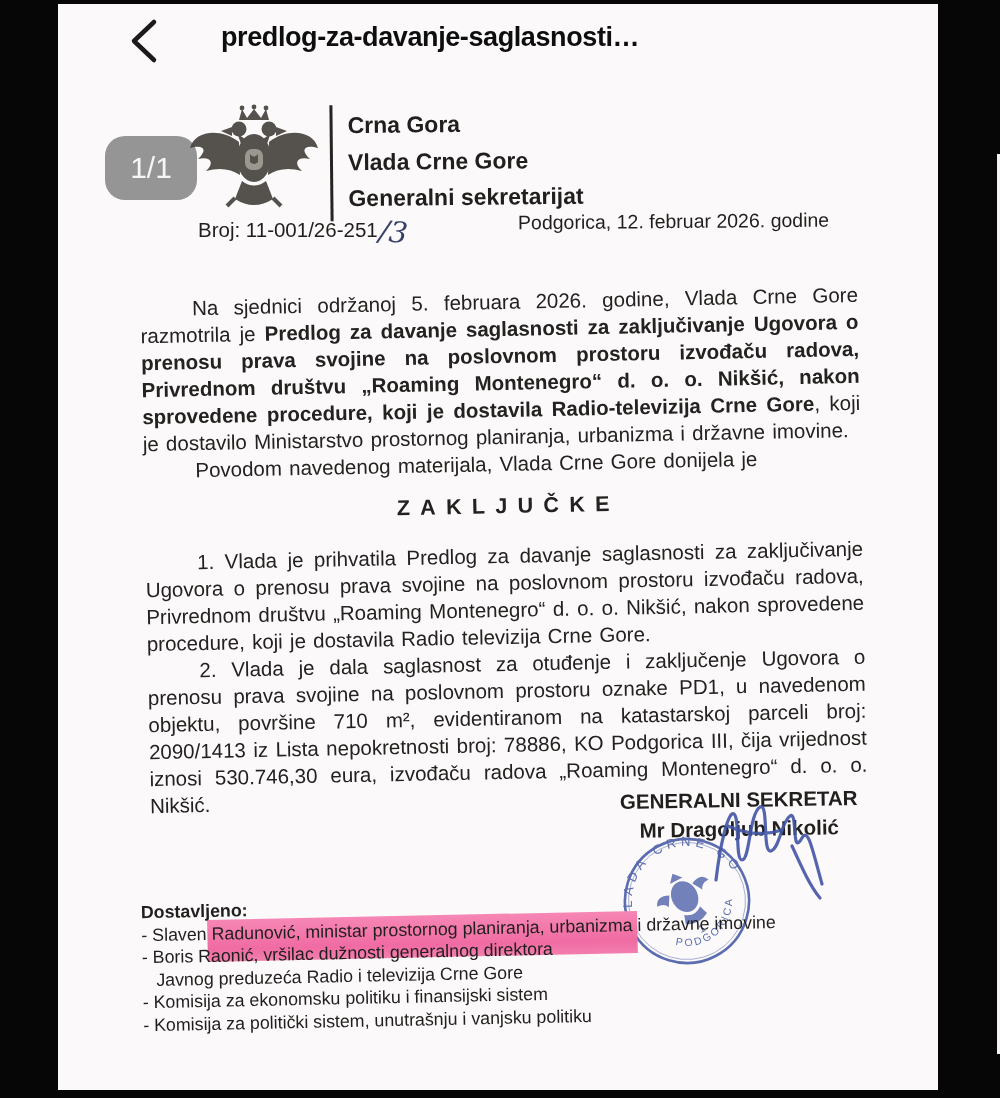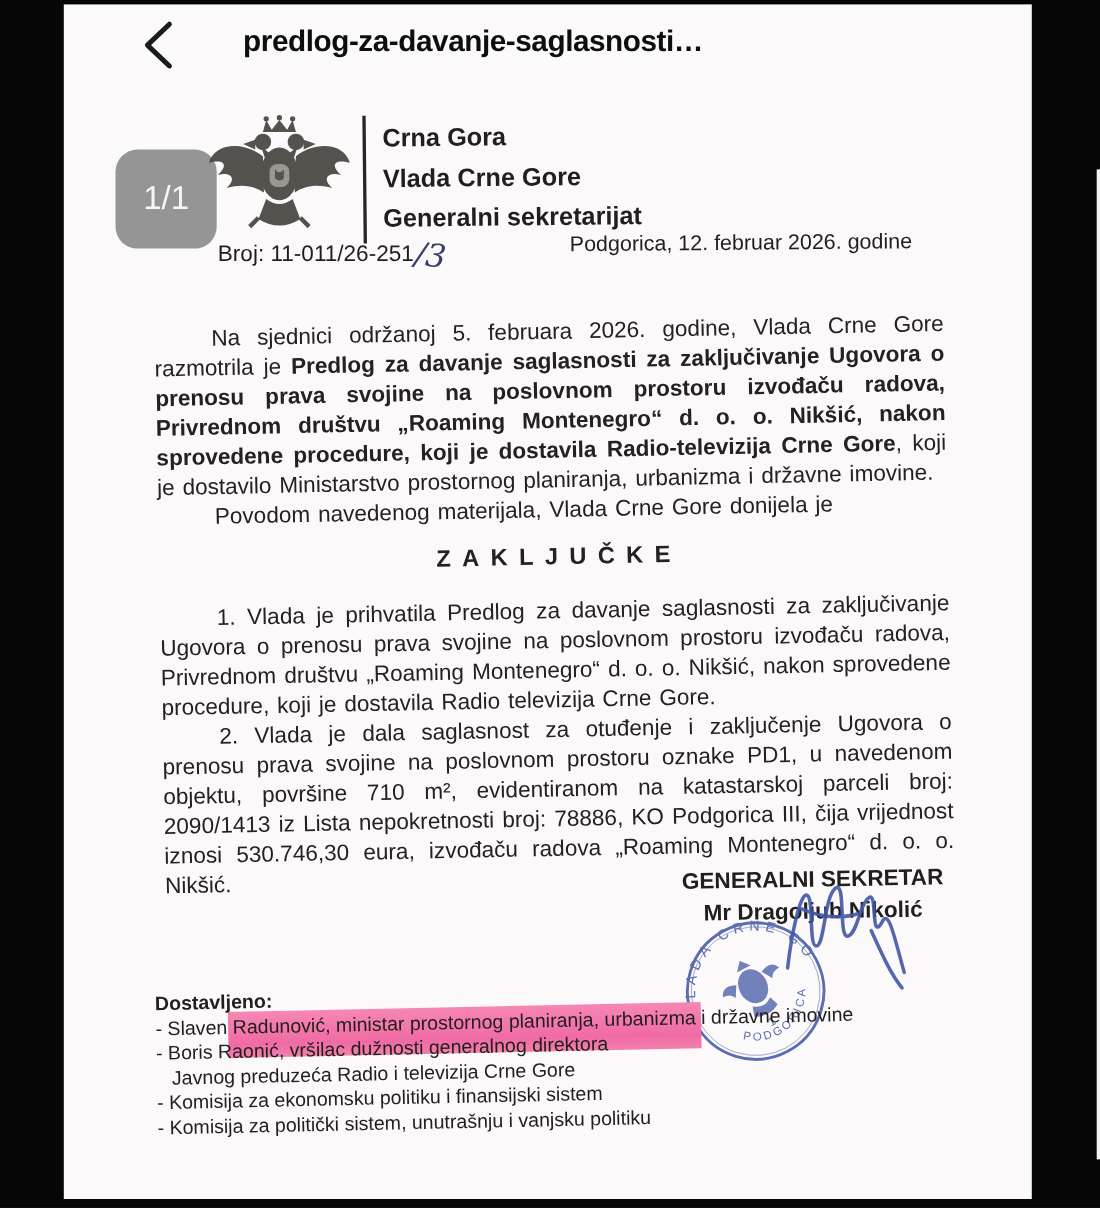--- a/index.html
+++ b/index.html
@@ -3,21 +3,21 @@
 <meta charset="utf-8">
 <style>
   html,body{margin:0;padding:0;width:1000px;height:1098px;background:#060606;overflow:hidden;
     font-family:"Liberation Sans",sans-serif;}
   .page{position:absolute;left:58px;top:4px;width:880px;height:1086px;background:#fbf9f9;}
   .page::after{content:"";position:absolute;right:-62px;top:150px;width:3px;height:900px;background:#f4f2f2;}
 
   
   .back-btn{position:absolute;left:62px;top:14px;width:46px;height:50px;display:flex;align-items:center;justify-content:center;cursor:pointer;}
   .vtitle{position:absolute;left:163px;top:18px;font-size:27px;font-weight:700;color:#0e0e0e;letter-spacing:-0.4px;white-space:nowrap;}
-  .badge{position:absolute;left:47px;top:132px;width:92px;height:90px;background:rgba(136,134,134,0.88);
+  .badge{position:absolute;left:47px;top:132px;width:92px;height:64px;background:rgba(136,134,134,0.88);
     border-radius:20px;display:flex;align-items:center;justify-content:center;color:#f7f5f5;font-size:30px;z-index:2;}
 
   
   .doc-el{position:absolute;color:#201f1d;}
   .eagle{left:125px;top:98px;z-index:3;}
   .lh{left:272px;top:100px;border-left:3.5px solid #262522;padding:2px 0 4px 15px;
       font-size:23px;font-weight:700;line-height:36.5px;white-space:nowrap;transform:rotate(-0.6deg);}
   .broj{left:140px;top:206px;font-size:20.5px;white-space:nowrap;}
   .hand{display:inline-block;font-family:"DejaVu Serif",serif;font-style:italic;font-size:29px;
         color:#36406b;transform:rotate(7deg) translateY(5px);margin-left:2px;}
@@ -77,21 +77,21 @@
       <path d="M67,52 q4,5 8,0 v8 q-4,4 -8,0 z" fill="#47443f"></path>
     </svg>
   </div>
   <div class="doc-el lh">
     <div>Crna Gora</div>
     <div>Vlada Crne Gore</div>
     <div>Generalni sekretarijat</div>
   </div>
 
   <div class="doc-el broj">
-    <span>Broj: 11-011/26-251</span><span class="hand">/3</span>
+    <span>Broj: 11-001/26-251</span><span class="hand">/3</span>
   </div>
   <div class="doc-el date">Podgorica, 12. februar 2026. godine</div>
 
   <div class="doc-el bodycopy">
     <p><span>Na sjednici održanoj 5. februara 2026. godine, Vlada Crne Gore razmotrila je </span><b>Predlog za davanje saglasnosti za zaključivanje Ugovora o prenosu prava svojine na poslovnom prostoru izvođaču radova, Privrednom društvu „Roaming Montenegro“ d. o. o. Nikšić, nakon sprovedene procedure, koji je dostavila Radio-televizija Crne Gore</b><span>, koji je dostavilo Ministarstvo prostornog planiranja, urbanizma i državne imovine.</span></p>
     <p>Povodom navedenog materijala, Vlada Crne Gore donijela je</p>
     <div class="zak">ZAKLJUČKE</div>
     <p class="c1">1. Vlada je prihvatila Predlog za davanje saglasnosti za zaključivanje Ugovora o prenosu prava svojine na poslovnom prostoru izvođaču radova, Privrednom društvu „Roaming Montenegro“ d. o. o. Nikšić, nakon sprovedene procedure, koji je dostavila Radio televizija Crne Gore.</p>
     <p class="c2">2. Vlada je dala saglasnost za otuđenje i zaključenje Ugovora o prenosu prava svojine na poslovnom prostoru oznake PD1, u navedenom objektu, površine 710 m², evidentiranom na katastarskoj parceli broj: 2090/1413 iz Lista nepokretnosti broj: 78886, KO Podgorica III, čija vrijednost iznosi 530.746,30 eura, izvođaču radova „Roaming Montenegro“ d. o. o. Nikšić.</p>
   </div>

